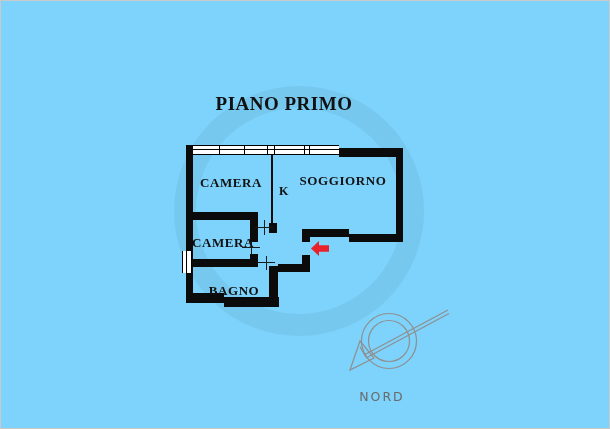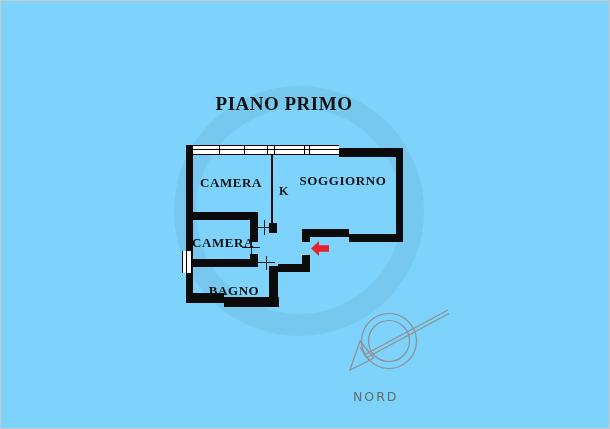--- a/index.html
+++ b/index.html
@@ -22,21 +22,21 @@
     position:absolute;background-color:#fff;
     background-image:linear-gradient(to bottom,#000 0,#000 1px,rgba(0,0,0,0) 1px,rgba(0,0,0,0) 4px,#000 4px,#000 5px,rgba(0,0,0,0) 5px,rgba(0,0,0,0) 9px,#000 9px,#000 10px);
   }
   .win-v{
     position:absolute;background-color:#fff;
     background-image:linear-gradient(to right,#000 0,#000 1px,rgba(0,0,0,0) 1px,rgba(0,0,0,0) 4px,#000 4px,#000 5px,rgba(0,0,0,0) 5px,rgba(0,0,0,0) 9px,#000 9px,#000 10px);
   }
   .mullion{position:absolute;background:#000;width:1px;}
   .dl{position:absolute;background:#1a1a1a;}
   .nord{
-    position:absolute;top:388px;left:352px;width:58px;
+    position:absolute;top:388px;left:352px;width:58px;text-align:center;
     font-family:"DejaVu Sans","Liberation Sans",sans-serif;
     font-size:12.5px;color:#6a6a6a;letter-spacing:2px;
   }
   svg.overlay{position:absolute;left:0;top:0;pointer-events:none;}
 </style>
 </head>
 <body>
 
 <div class="stage">
 

